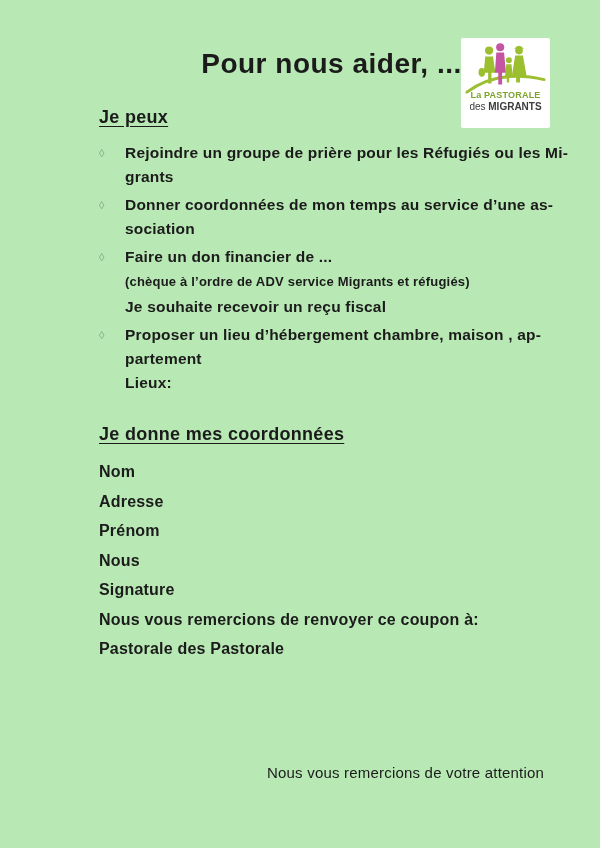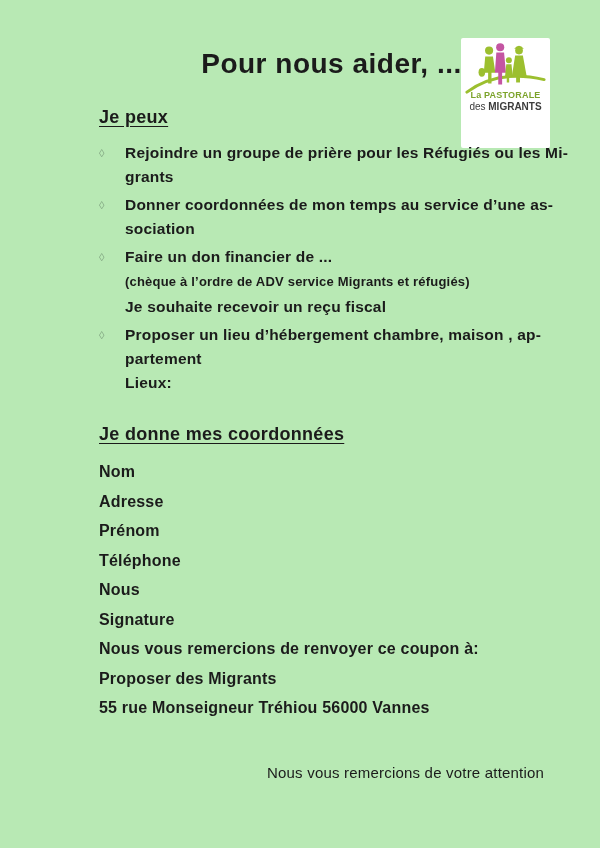--- a/index.html
+++ b/index.html
@@ -12,21 +12,21 @@
     overflow:hidden;
   }
   
   .title{
     position:absolute;left:100px;top:48px;width:370px;
     text-align:right;
     font-size:28px;font-weight:700;letter-spacing:.5px;
   }
   
   .logo{
-    position:absolute;left:461px;top:38px;width:89px;height:110px;
+    position:absolute;left:461px;top:38px;width:89px;height:90px;
     background:#ffffff;border-radius:2px;
     display:flex;flex-direction:column;align-items:center;justify-content:flex-start;
     box-sizing:border-box;padding-top:2px;
   }
   .logo svg{display:block;}
   .logo-text{width:100%;text-align:center;line-height:11px;margin-top:-6px;}
   .logo-line1{font-size:9px;font-weight:700;color:#7fa32b;color:#7ca32b;letter-spacing:.2px;}
   .logo-line2{font-size:10px;color:#3c3c3c;}
   .logo-line2 .bold{font-weight:700;}
   
@@ -134,23 +134,21 @@
         <span class="bullet-line">Lieux:</span>
       </span>
     </div>
   </div>
 
   <div class="form-block">
     <h2>Je donne mes coordonnées</h2>
     <div class="form-row">Nom</div>
     <div class="form-row">Adresse</div>
     <div class="form-row">Prénom</div>
-    <div class="form-row">Téléphone</div>
     <div class="form-row">Nous</div>
     <div class="form-row">Signature</div>
     <div class="form-row">Nous vous remercions de renvoyer ce coupon à:</div>
-    <div class="form-row">Proposer des Migrants</div>
-    <div class="form-row">55 rue Monseigneur Tréhiou 56000 Vannes</div>
+    <div class="form-row">Pastorale des Pastorale</div>
   </div>
 
   <div class="closing">Nous vous remercions de votre attention</div>
 
 </div>
 
 </body></html>

